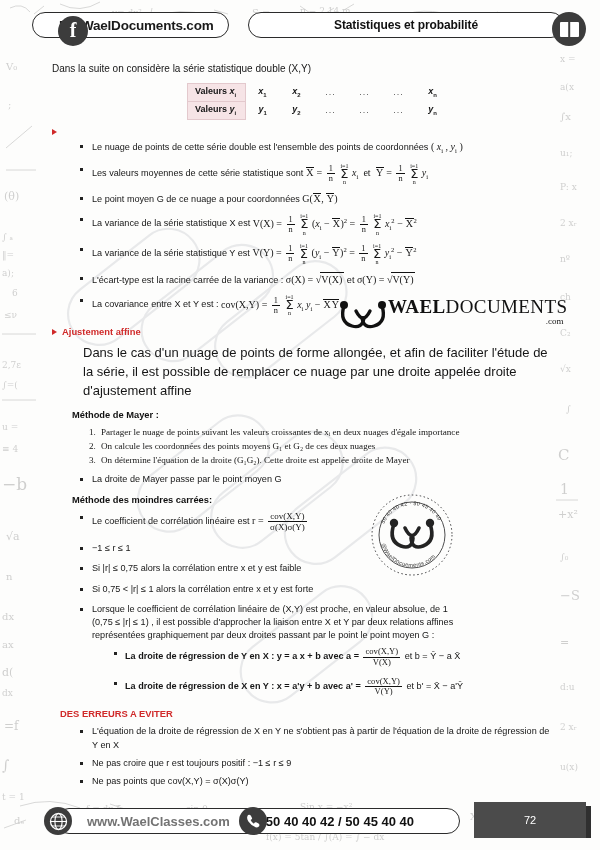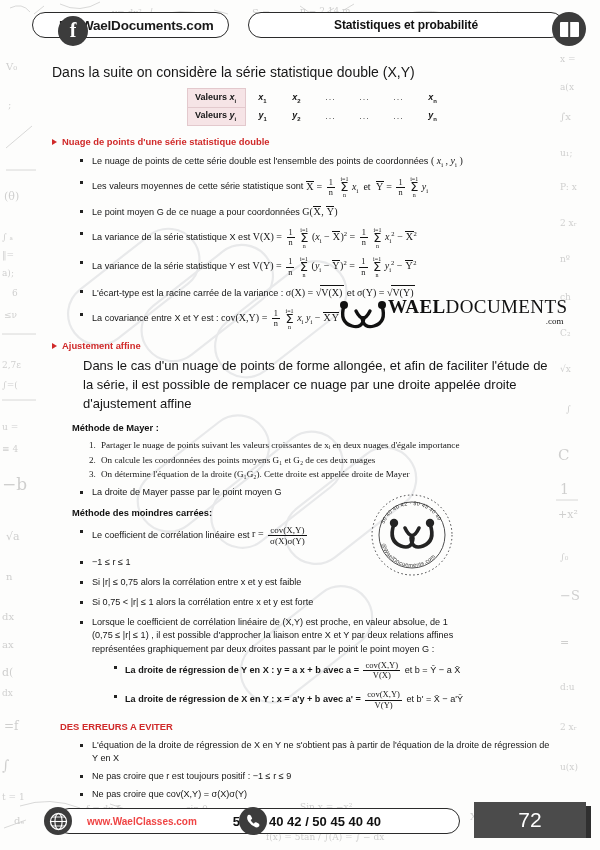--- a/index.html
+++ b/index.html
@@ -107,21 +107,21 @@
     position: absolute;
     left: 52px; top: 62px;
     width: 500px;
     z-index: 4;
     color: #161616;
     font-size: 9.1px;
     line-height: 1.45;
   }
 
   .intro {
-    font-size: 14px;
+    font-size: 10px;
     margin-bottom: 6px;
   }
 
   
   .series-table {
     margin: 2px 0 6px 135px;
     border-collapse: collapse;
     font-size: 9px;
   }
   .series-table td {
@@ -278,21 +278,21 @@
   .foot-pill {
     position: absolute;
     left: 56px; top: 8px;
     width: 404px; height: 26px;
     background: #fff;
     border: 1.6px solid #2b2b2b;
     border-radius: 13px;
     display: flex; align-items: center;
   }
   .foot-pill .web {
-    font-size: 10px; font-weight: bold; color: #ef4444;
+    font-size: 13px; font-weight: bold; color: #737373;
     margin-left: 30px; white-space: nowrap;
   }
   .foot-pill .phone {
     font-size: 13px; font-weight: bold; color: #111;
     margin-left: 36px; white-space: nowrap;
   }
   .globe-badge {
     position: absolute; left: 44px; top: 7px;
     width: 28px; height: 28px; border-radius: 50%;
     background: #3c3c3c; z-index: 7;
@@ -305,21 +305,21 @@
     display: flex; align-items: center; justify-content: center;
     color: #fff; font-size: 15px;
   }
   .page-box {
     position: absolute;
     right: 14px; top: 2px;
     width: 112px; height: 36px;
     background: #4b4b4b;
     display: flex; align-items: center; justify-content: center;
   }
-  .page-box .num { color: #fff; font-size: 21px; }
+  .page-box .num { color: #fff; font-size: 11px; }
   .page-box:after {
     content: ""; position: absolute; right: -5px; top: 4px;
     width: 5px; height: 32px; background: #2f2f2f;
   }
 </style>
 </head>
 <body>
 
 <div id="page">
 
@@ -485,21 +485,20 @@
         <td class="dots">...</td>
         <td class="dots">...</td>
         <td class="dots">...</td>
         <td class="val"><span class="mi">y</span><sub>n</sub></td>
       </tr>
     </tbody>
       </table>
 
     <div class="sec-head">
       <span class="tri"></span>
-      <span>Nuage de points d'une série statistique double</span>
     </div>
 
     <ul class="bullets">
       <li>
         <span>Le nuage de points de cette série double est l'ensemble des points de coordonnées</span>
         <span class="m">( <span class="mi">x</span><sub>i</sub> , <span class="mi">y</span><sub>i</sub> )</span>
       </li>
       <li>
         <span>Les valeurs moyennes de cette série statistique sont</span>
         <span class="m">
@@ -609,21 +608,21 @@
             <span>et b' = X̄ − a'Ȳ</span>
           </li>
         </ul>
       </li>
     </ul>
 
     <div class="err-head">DES ERREURS A EVITER</div>
     <ul class="bullets tight">
       <li>L'équation de la droite de régression de X en Y ne s'obtient pas à partir de l'équation de la droite de régression de Y en X</li>
       <li>Ne pas croire que r est toujours positif : −1 ≤ r ≤ 9</li>
-      <li>Ne pas croire que cov(X,Y) = σ(X)σ(Y)</li>
+      <li>Ne pas points que cov(X,Y) = σ(X)σ(Y)</li>
     </ul>
   </div>
 
   <div class="footer">
     <div class="foot-pill">
       <span class="web">www.WaelClasses.com</span>
       <span class="phone">50 40 40 42 / 50 45 40 40</span>
     </div>
     <div class="globe-badge">
       <svg width="19" height="19" viewBox="0 0 19 19">

